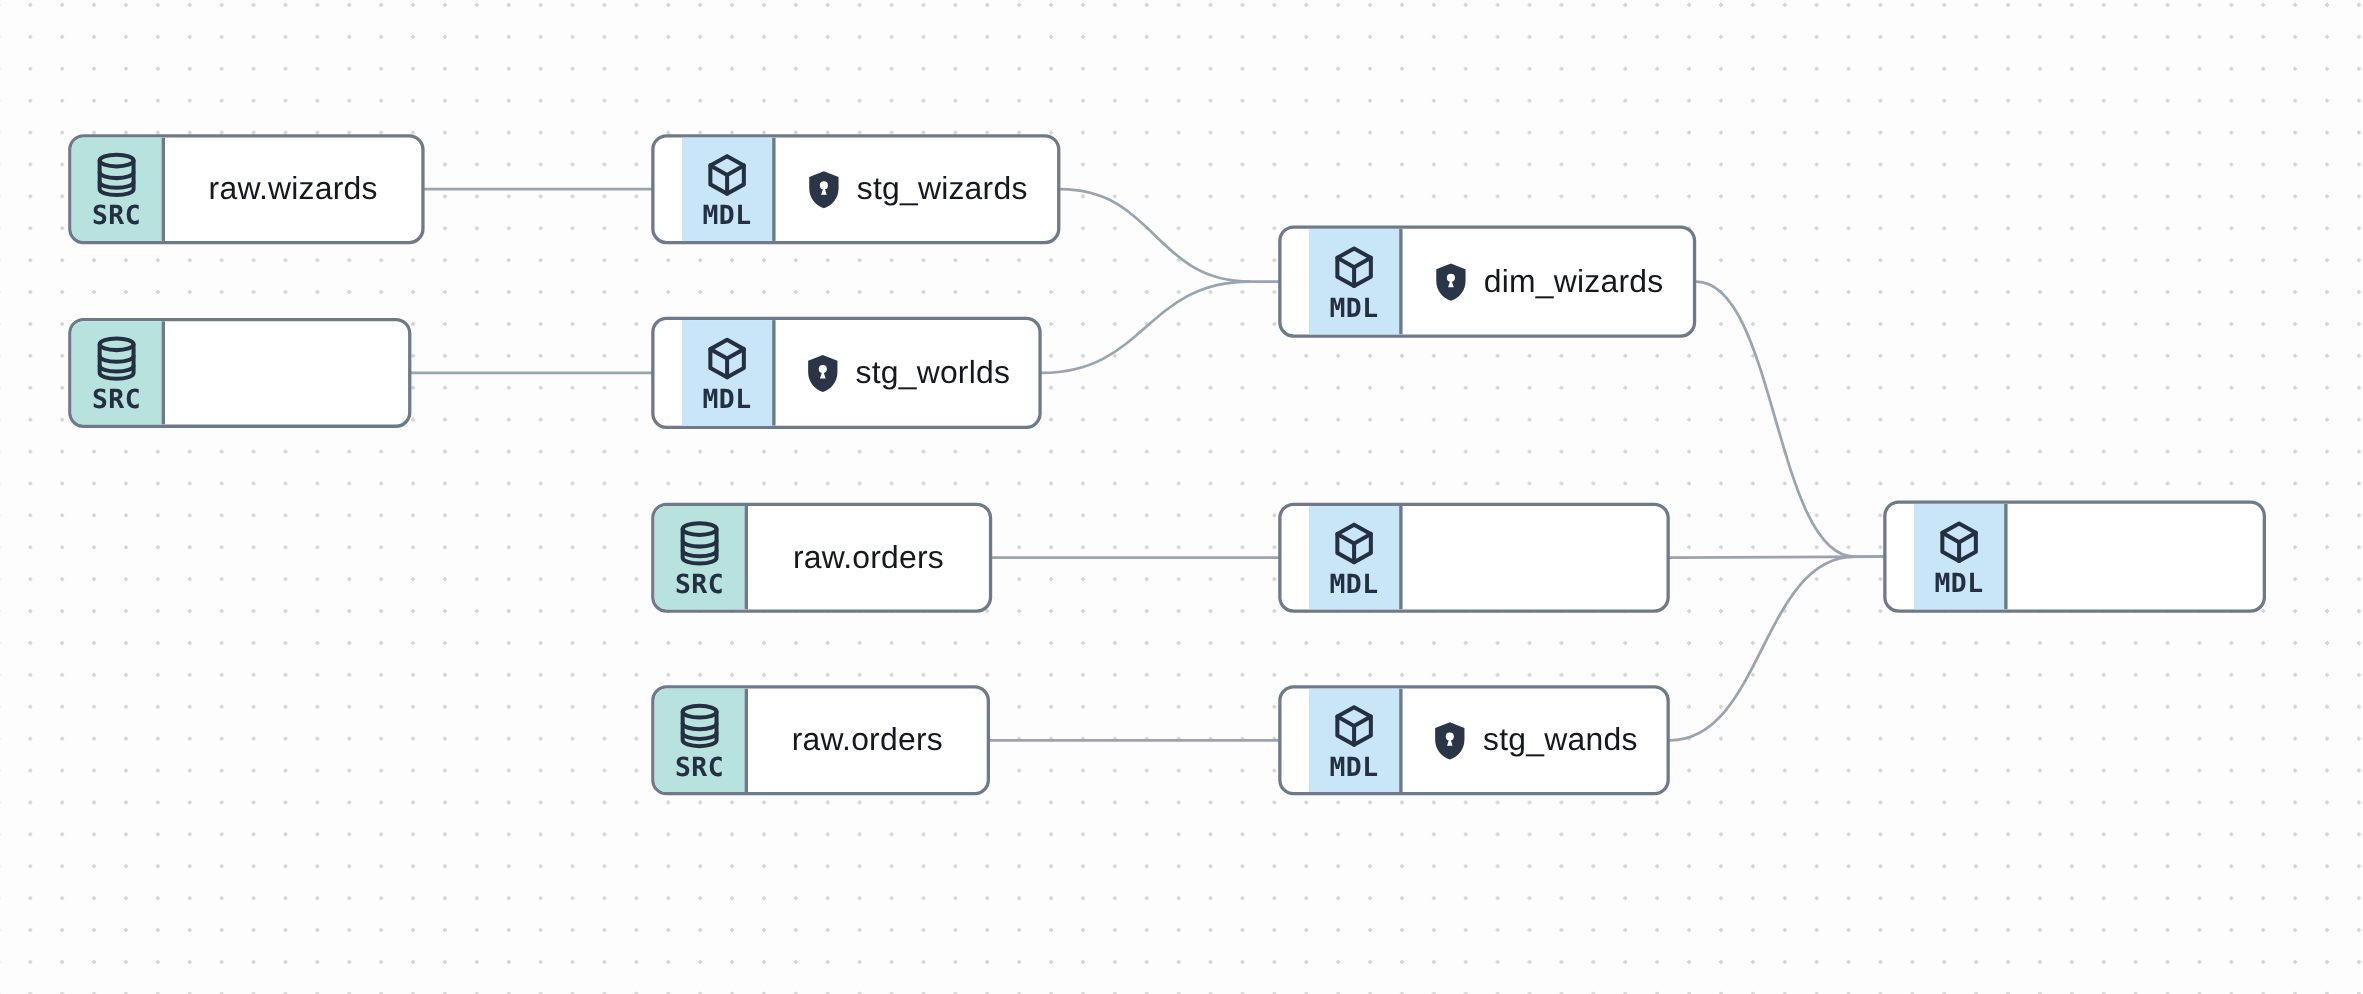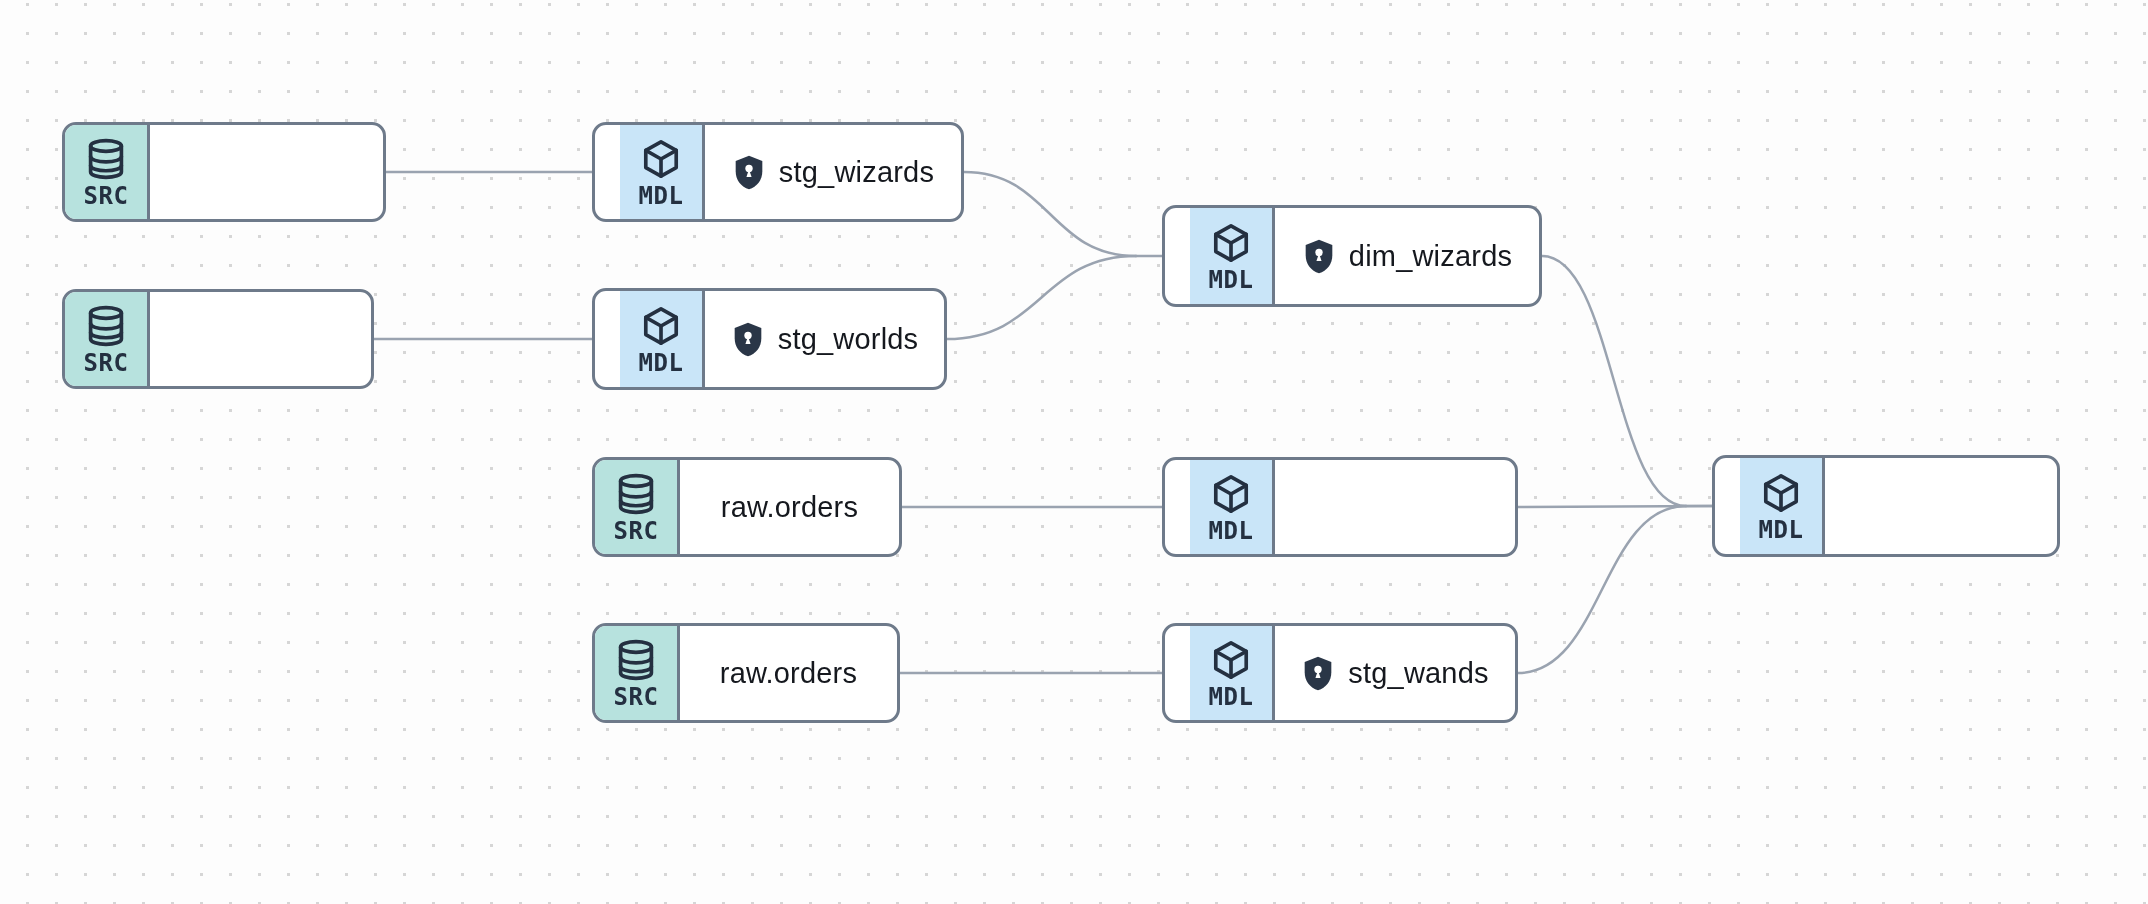--- a/index.html
+++ b/index.html
@@ -98,20 +98,23 @@
 <div class="node" style="left: 62px; top: 122px; width: 324px; height: 100px;">
       <div class="badge source">
         <svg class="badge-icon" viewBox="0 0 24 24" fill="none" stroke="#243041" stroke-width="2" stroke-linecap="round" stroke-linejoin="round">
           <ellipse cx="12" cy="4.9" rx="8.4" ry="2.9"></ellipse>
           <path d="M20.4 10.7c0 1.6-3.76 2.9-8.4 2.9s-8.4-1.3-8.4-2.9"></path>
           <path d="M20.4 15.5c0 1.6-3.76 2.9-8.4 2.9s-8.4-1.3-8.4-2.9"></path>
           <path d="M3.6 4.9v14.2c0 1.6 3.76 2.9 8.4 2.9s8.4-1.3 8.4-2.9V4.9"></path>
         </svg>
         <span class="badge-label">SRC</span>
       </div>
+      <div class="body">
+        <span class="title">raw.wizards</span>
+      </div>
     </div>
     <div class="node" style="left: 592px; top: 122px; width: 372px; height: 100px;">
       <div class="badge model">
         <svg class="badge-icon" viewBox="0 0 24 24" fill="none" stroke="#243041" stroke-width="2" stroke-linecap="round" stroke-linejoin="round">
           <path d="M12 2.7l8.3 4.6v9.4L12 21.3l-8.3-4.6V7.3z"></path>
           <path d="M3.7 7.3L12 12l8.3-4.7"></path>
           <path d="M12 12v9.3"></path>
         </svg>
         <span class="badge-label">MDL</span>
       </div>

